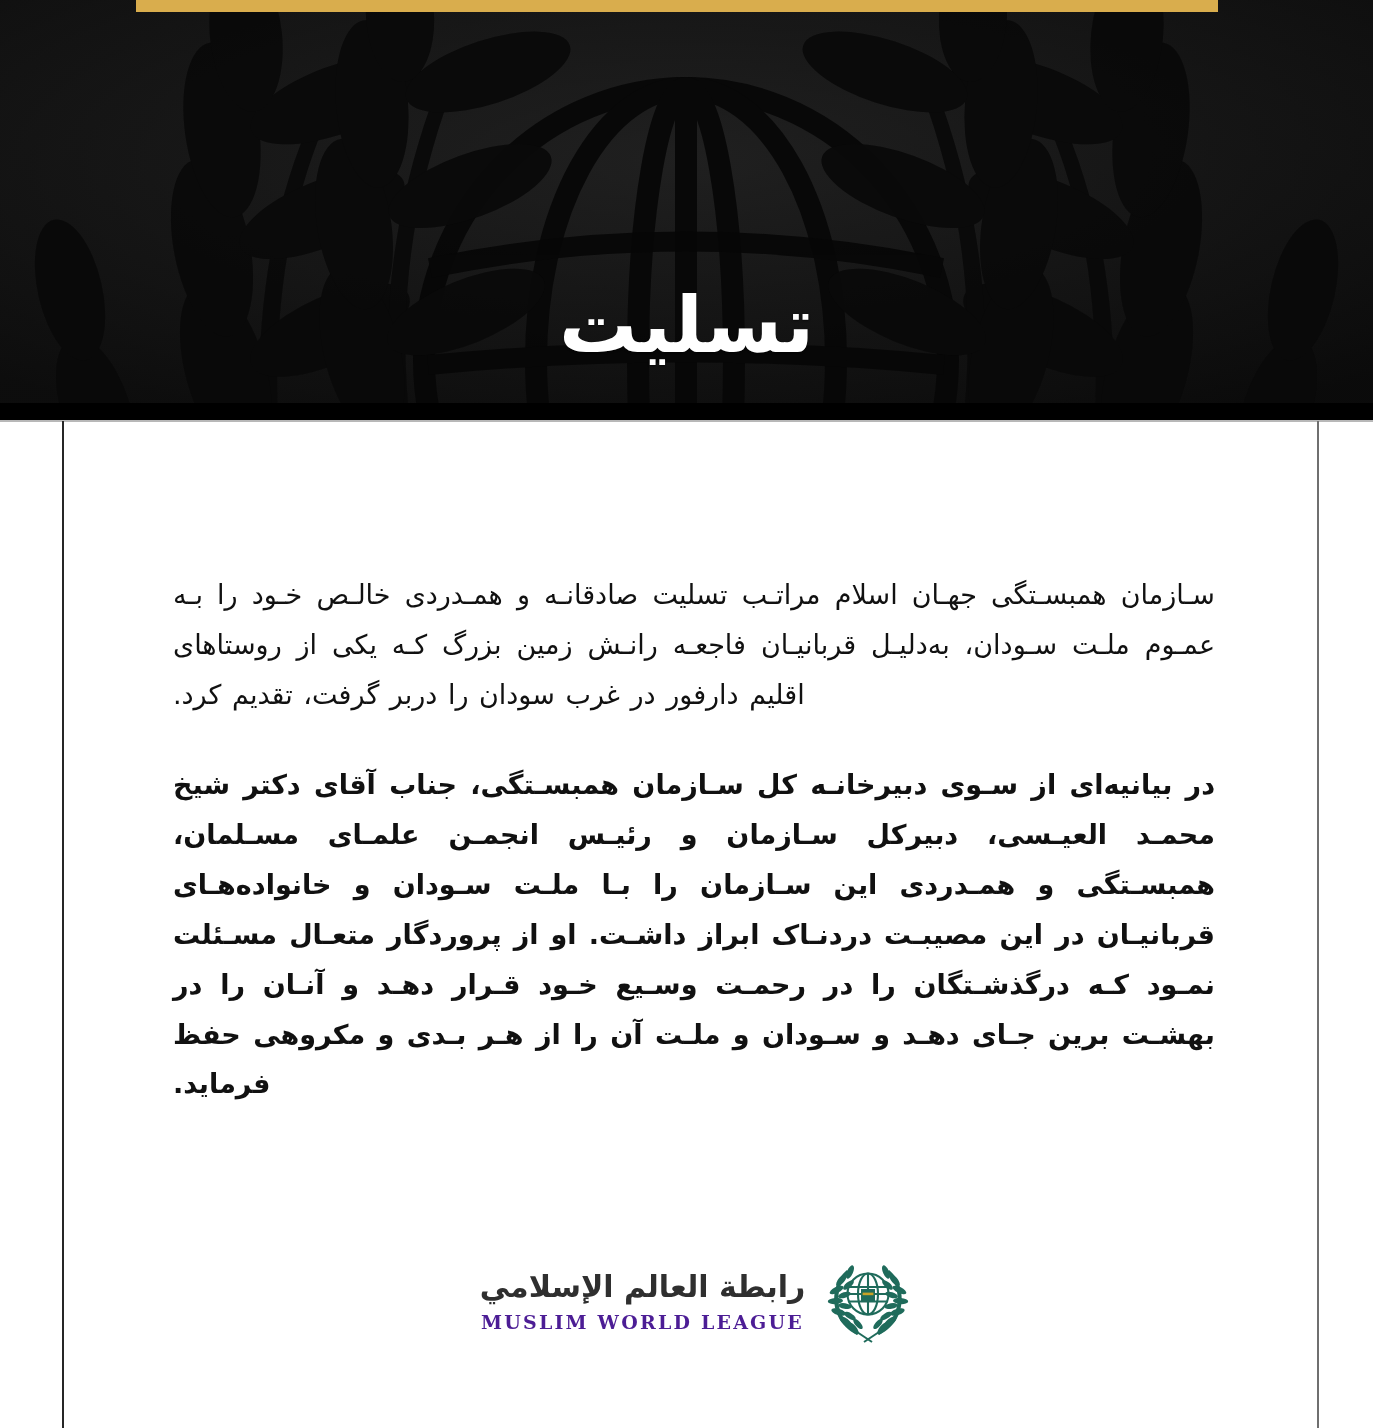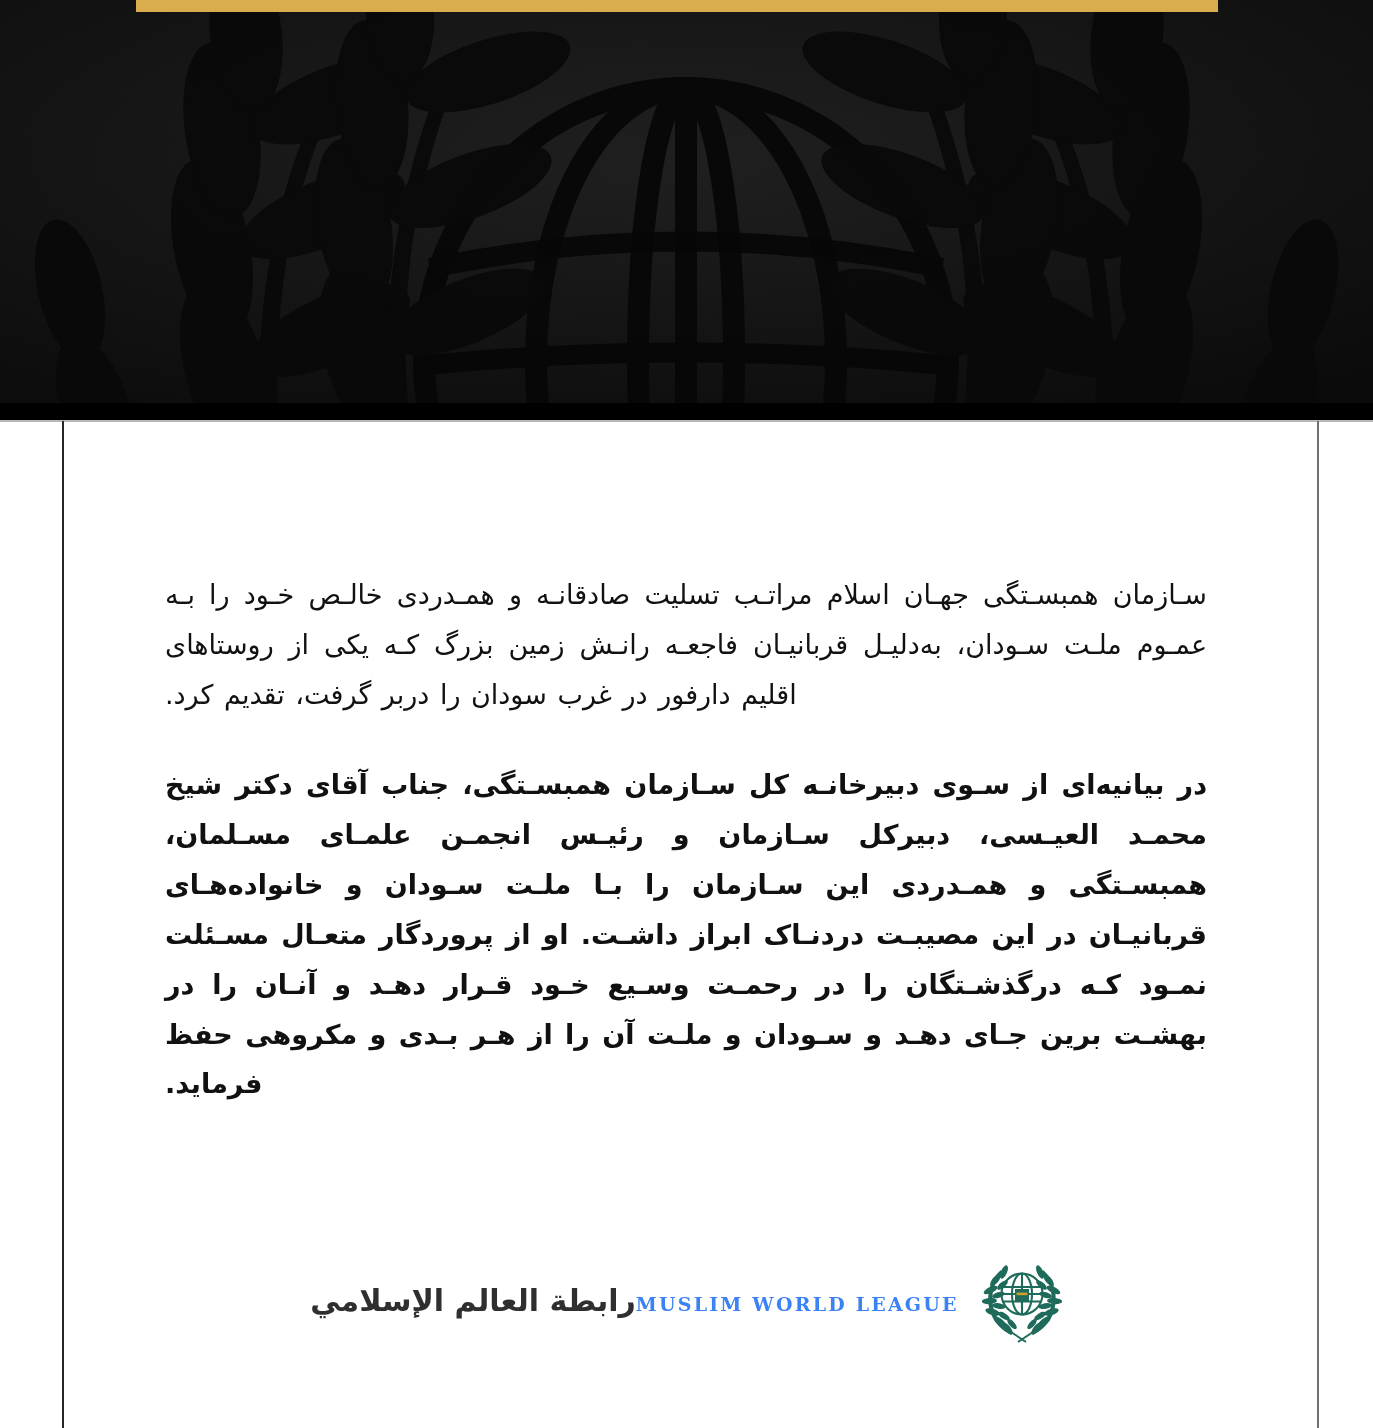--- a/index.html
+++ b/index.html
@@ -39,21 +39,21 @@
     font-size:78px;
     font-weight:700;
     line-height:1;
     direction:rtl;
     z-index:7;
     text-shadow:0 1px 2px rgba(0,0,0,.6);
   }
 
   
   .body-area {
-    position:absolute; left:0; top:420px; width:1346px; height:1008px;
+    position:absolute; left:8px; top:420px; width:1346px; height:1008px;
     background:#ffffff;
   }
   .rule-left {
     position:absolute; left:62px; top:421px; width:2px; height:1007px;
     background:#262626; z-index:3;
   }
   .rule-right {
     position:absolute; left:1317px; top:421px; width:2px; height:1007px;
     background:#6f6f6f; z-index:3;
   }
@@ -80,38 +80,38 @@
   }
   .para + .para { margin-top:40px;font-weight:bold; }
 
   
   .footer-logo {
     position:absolute; left:0; top:1258px; width:1373px;
     display:flex; align-items:center; justify-content:center; gap:22px;
     z-index:4;
   }
   .logo-text-block {
-    display:flex; flex-direction:row; align-items:center;
+    display:flex; flex-direction:column; align-items:center;
     color:#3a3a3a;
   }
   .logo-arabic {
     font-family:"DejaVu Sans", sans-serif;
     font-size:30px;
     font-weight:600;
     direction:rtl;
     color:#2f2f2f;
     letter-spacing:0px;
     line-height:1.2;
   }
   .logo-latin {
     font-family:"DejaVu Serif", serif;
     font-size:19px;
     font-weight:700;
     letter-spacing:2.2px;
-    color:#3b82f6;
+    color:#4c1d95;
     margin-top:6px;
   }
   .emblem { width:82px; height:86px; }
   .emblem svg { display:block; width:100%; height:100%; }
 </style>
 </head>
 <body>
 
 <div class="page">
 
@@ -189,20 +189,21 @@
           <ellipse cx="400" cy="16" rx="34" ry="66" transform="rotate(-3 400 16)"></ellipse>
 
           <ellipse cx="96" cy="410" rx="34" ry="76" transform="rotate(-18 96 410)"></ellipse>
           <ellipse cx="70" cy="290" rx="32" ry="72" transform="rotate(-13 70 290)"></ellipse>
         </g>
       </svg>
     </div>
 
     <div class="gold-bar"></div>
 
+    <h1 class="title">تسلیت</h1>
 
     <div class="header-bottom-strip"></div>
   </div>
 
   <div class="rule-top"></div>
 
   <div class="body-area">
 
     <div class="content">
       <p class="para">سـازمان همبسـتگی جهـان اسلام مراتـب تسلیت صادقانـه و همـدردی خالـص خـود را بـه عمـوم ملـت سـودان، به‌دلیـل قربانیـان فاجعـه رانـش زمین بزرگ کـه یکی از روستاهای اقلیم دارفور در غرب سودان را دربر گرفت، تقدیم کرد.</p>

